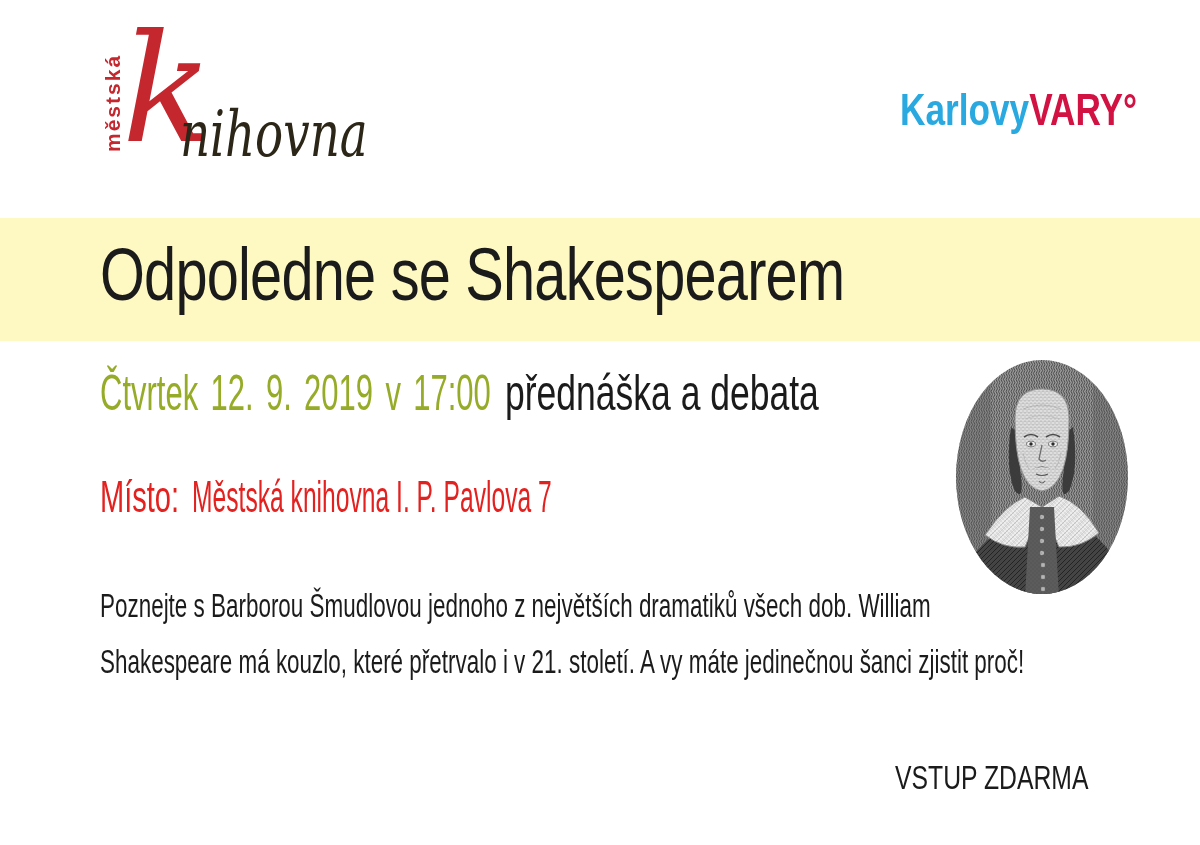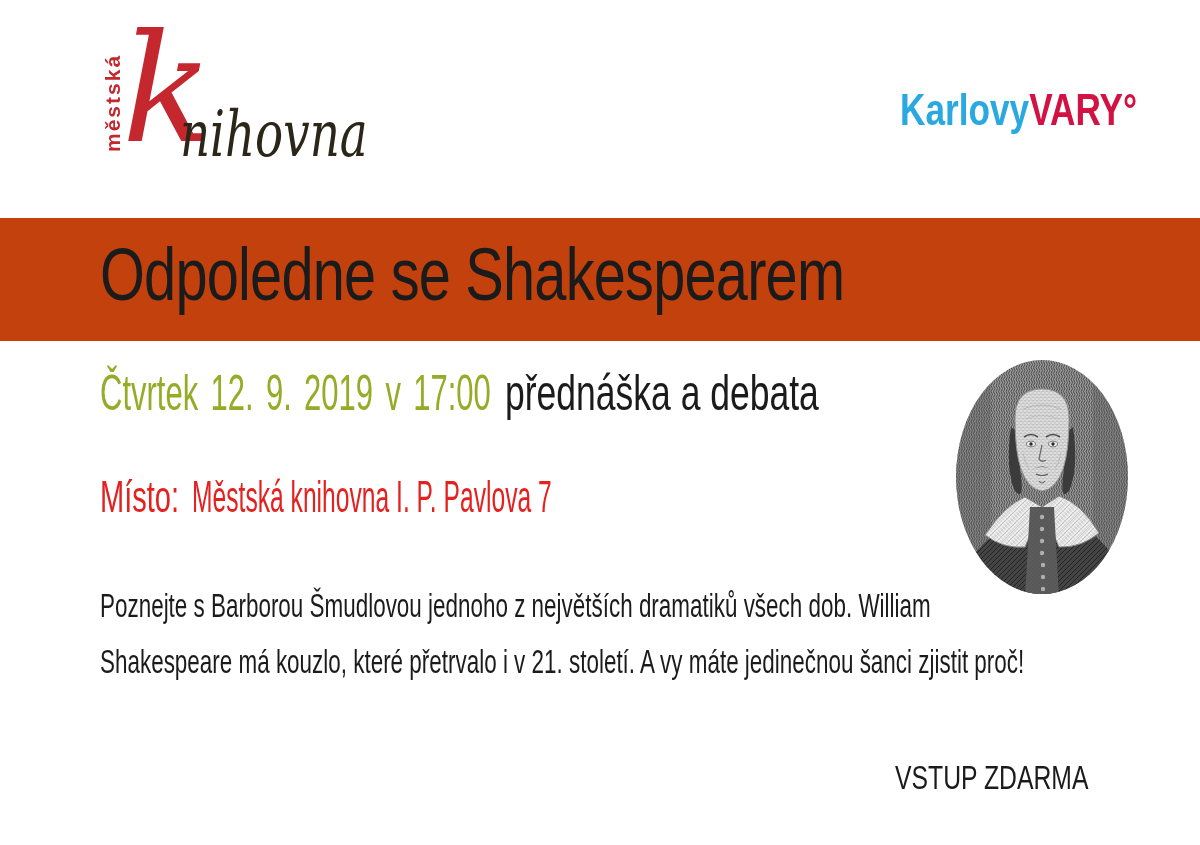--- a/index.html
+++ b/index.html
@@ -37,21 +37,21 @@
   .kv-logo{
     position:absolute;left:900px;top:88px;
     font-size:44px;font-weight:bold;line-height:1;
     transform:scaleX(0.8);transform-origin:0 0;white-space:nowrap;
   }
   .kv-first{color:#29A9E0;}
   .kv-second{color:#D11243;}
   
   .banner{
     position:absolute;left:0;top:218px;width:1200px;height:123px;
-    background:#c2410c;
+    background:#fef9c3;
   }
   .banner-title{
     position:absolute;left:100px;top:16px;margin:0;
     font-size:74px;font-weight:500;letter-spacing:-1px;color:#1B1B1B;
     transform:scaleX(0.78);transform-origin:0 0;white-space:nowrap;
     line-height:1.1;
   }
   
   .cond{transform-origin:0 0;white-space:nowrap;position:absolute;line-height:1.1;}
   .date-green{

